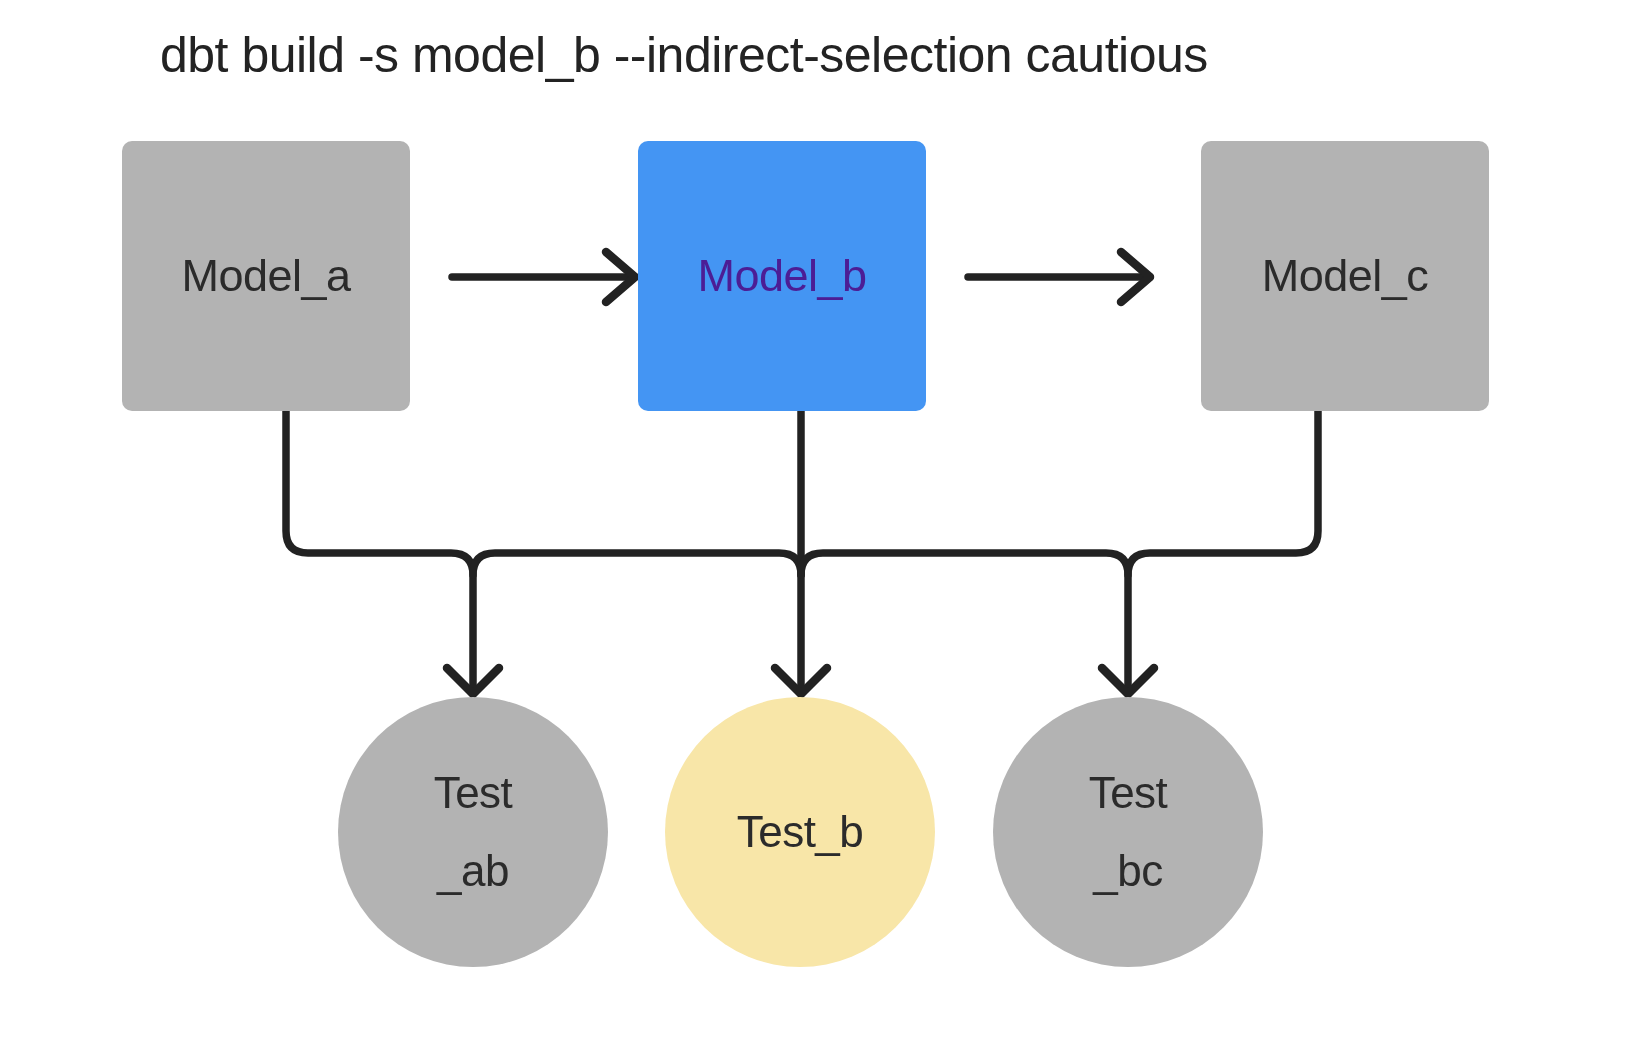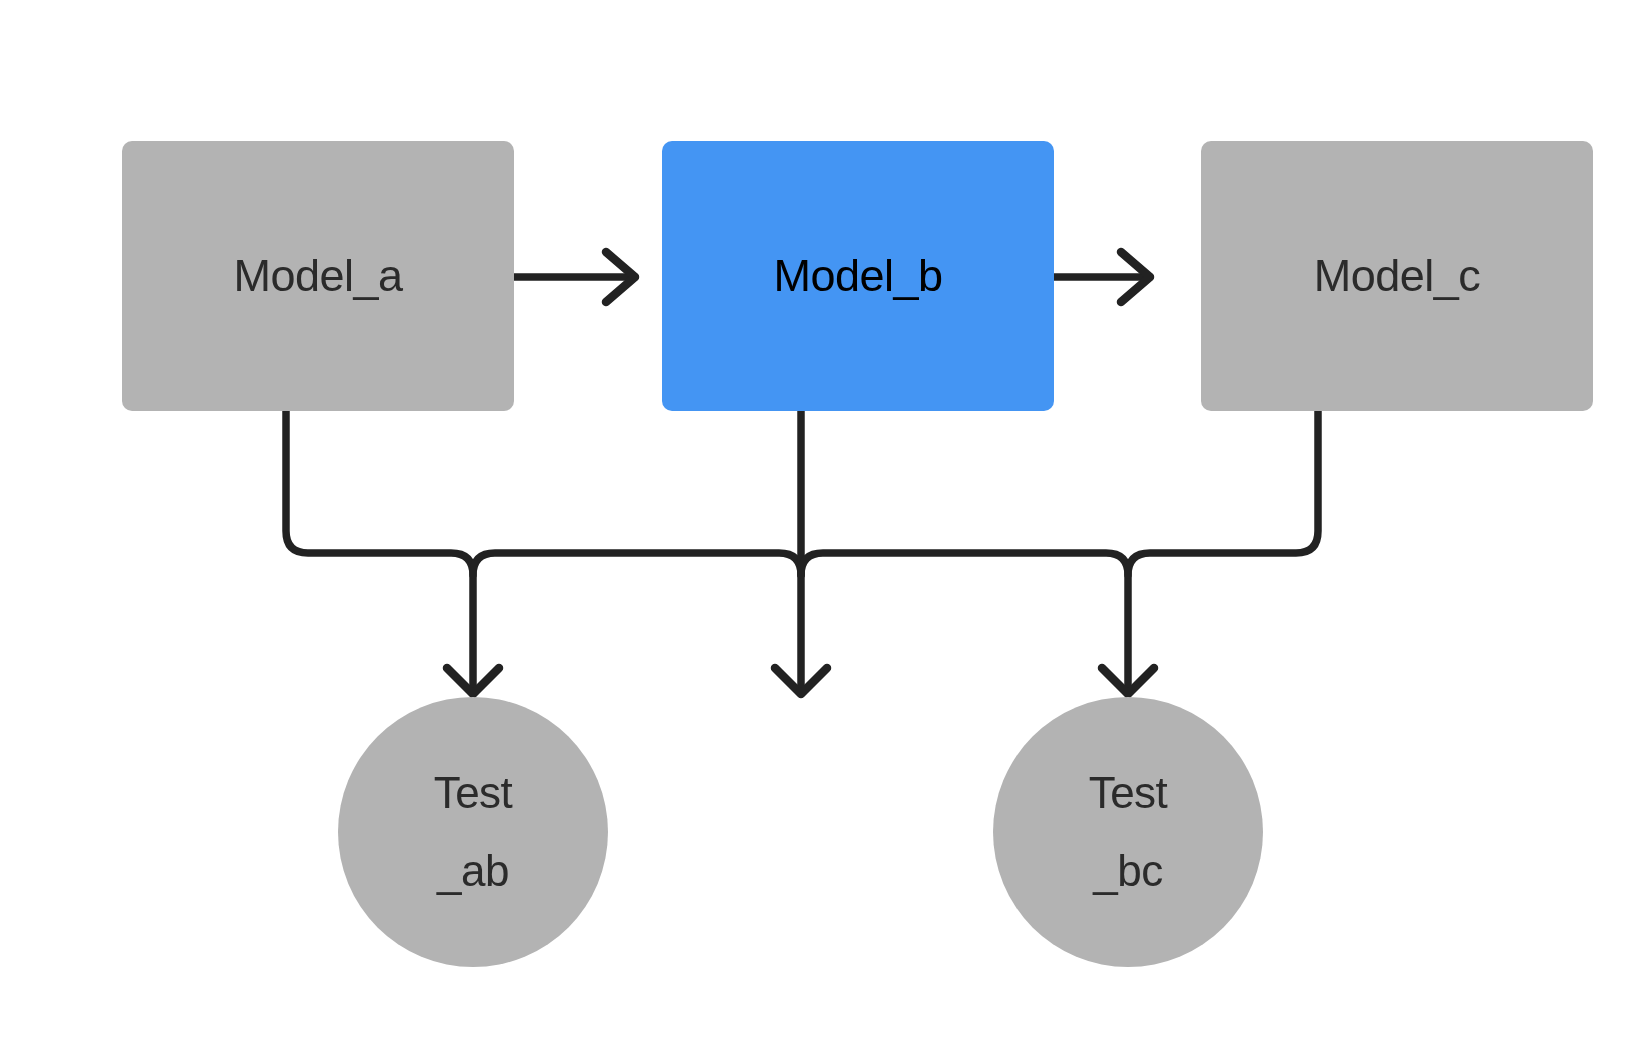--- a/index.html
+++ b/index.html
@@ -46,21 +46,21 @@
     flex-direction: column;
     align-items: center;
     justify-content: center;
     text-align: center;
     font-size: 45px;
     font-weight: 500;
     letter-spacing: -0.5px;
     color: #2b2b2b;
   }
   .node.model {
-    width: 392px;
+    width: 288px;
     height: 270px;
     top: 141px;
     border-radius: 10px;
   }
   .node.test {
     width: 270px;
     height: 270px;
     top: 697px;
     border-radius: 50%;
     font-size: 44px;
@@ -72,20 +72,21 @@
   #node-test-ab { left: 338px; }
   #node-test-b  { left: 665px; }
   #node-test-bc { left: 993px; }
   .node span { display: block; }
 </style>
 </head>
 <body>
 
 <div id="canvas" style="--edge: #222222; --bg: #FFFFFF;">
 
+  <div class="title">dbt build -s model_b --indirect-selection cautious</div>
 
   <svg class="edges-svg" viewBox="0 0 1630 1060" aria-hidden="true">
 
     <path class="shaft" d="M452 277 H635"></path>
     <path class="head" d="M606 252 L635 277 L606 302"></path>
 
     <path class="shaft" d="M968 277 H1150"></path>
     <path class="head" d="M1121 252 L1150 277 L1121 302"></path>
 
     <path class="shaft" d="M286 411 V531 Q286 553 308 553 H451 Q473 553 473 575 V690"></path>
@@ -100,32 +101,35 @@
 
     <path class="head" d="M447 668 L473 694 L499 668"></path>
     <path class="head" d="M775 668 L801 694 L827 668"></path>
     <path class="head" d="M1102 668 L1128 694 L1154 668"></path>
   </svg>
 
   <div id="node-model-a" class="node model" style="background: rgb(179, 179, 179); color: rgb(43, 43, 43);">
     <span>Model_a</span>
   </div>
 
-  <div id="node-model-b" class="node model" style="background: rgb(68, 149, 243); color: #000000; margin-left: 24px;">
+  <div id="node-model-b" class="node model" style="background: rgb(68, 149, 243); color: #4c1d95;">
     <span>Model_b</span>
   </div>
 
   <div id="node-model-c" class="node model" style="background: rgb(179, 179, 179); color: rgb(43, 43, 43); margin-left: 46px;">
     <span>Model_c</span>
   </div>
 
   <div id="node-test-ab" class="node test" style="background: rgb(179, 179, 179); color: rgb(43, 43, 43);">
     <span>Test</span>
     <span>_ab</span>
   </div>
 
+  <div id="node-test-b" class="node test" style="background: rgb(248, 230, 168); color: rgb(43, 43, 43);">
+    <span>Test_b</span>
+  </div>
 
   <div id="node-test-bc" class="node test" style="background: rgb(179, 179, 179); color: rgb(43, 43, 43);">
     <span>Test</span>
     <span>_bc</span>
   </div>
 
 </div>
 
 </body></html>

